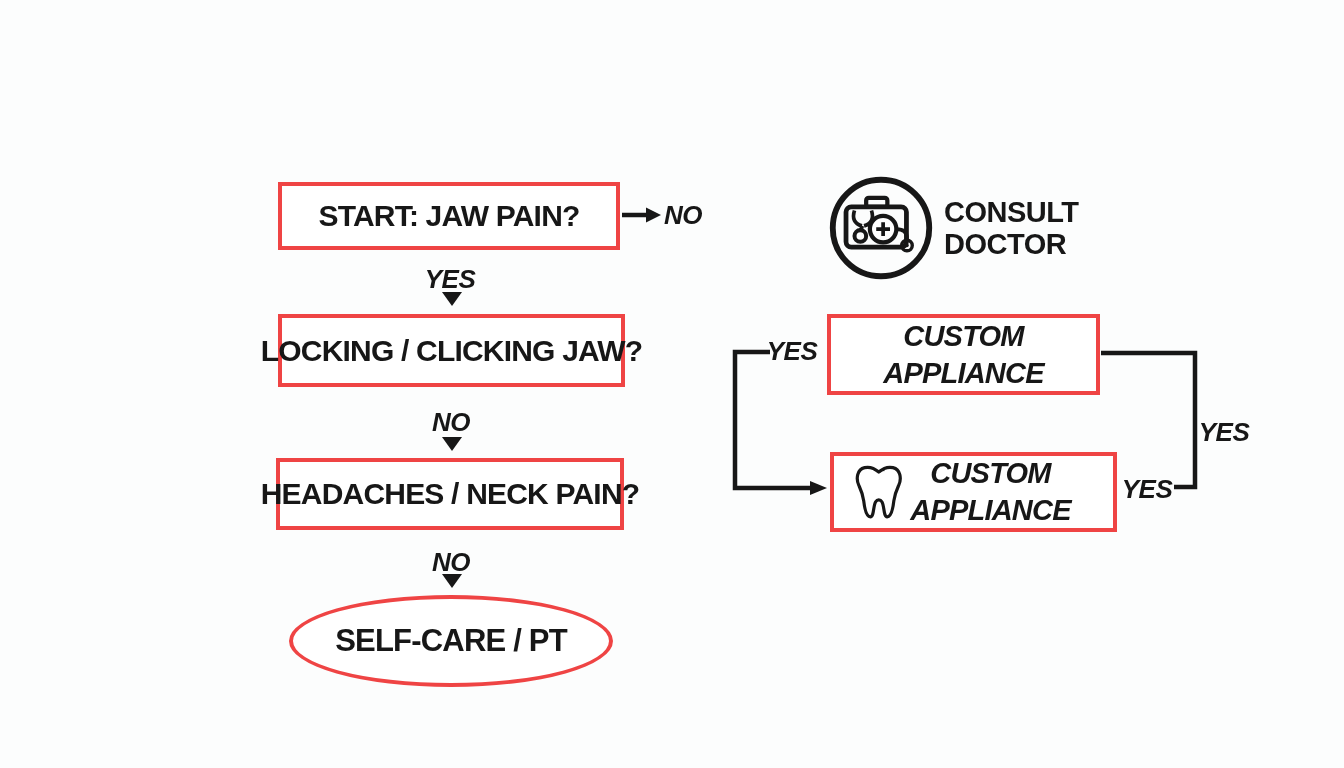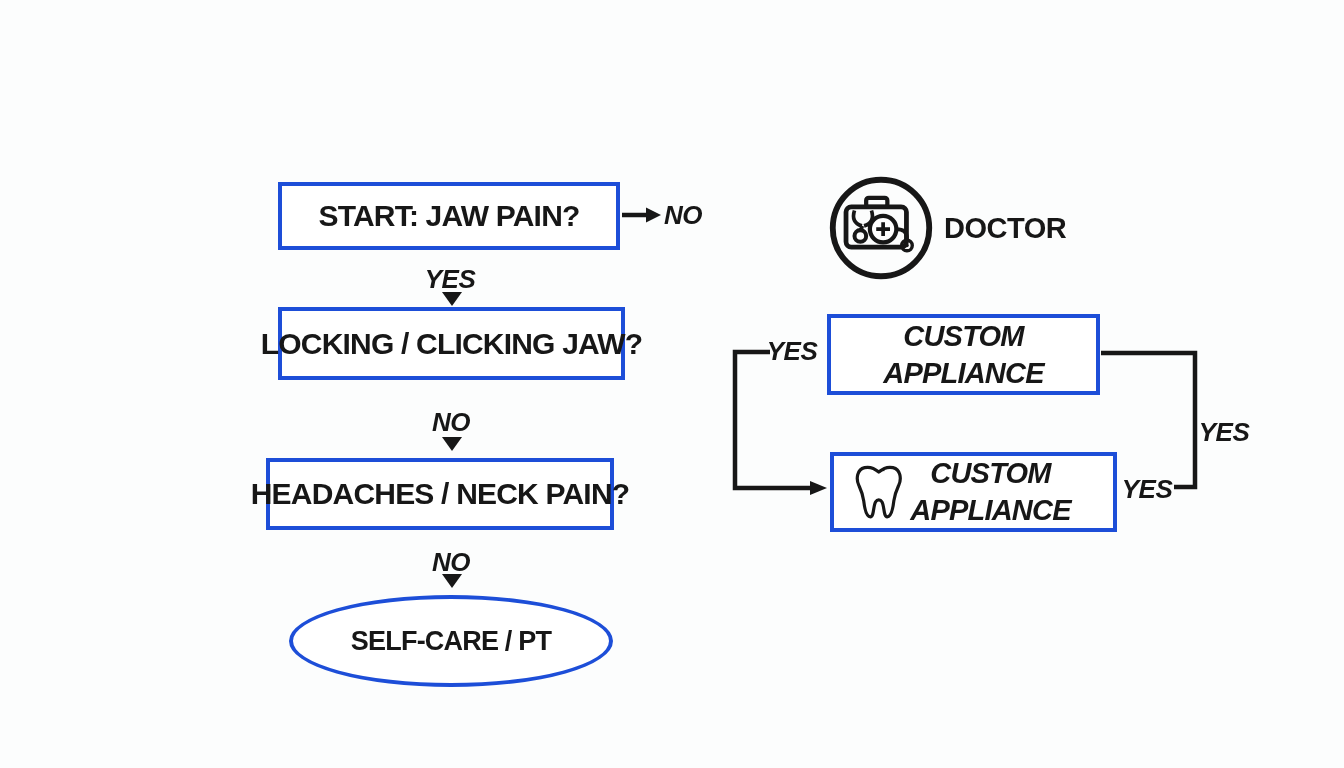--- a/index.html
+++ b/index.html
@@ -28,21 +28,21 @@
   }
   .connectors {
     position: absolute;
     left: 0; top: 0;
     width: 1344px; height: 768px;
     pointer-events: none;
   }
   .node {
     position: absolute;
     background: #ffffff;
-    border: 4px solid #1d4ed8;
+    border: 4px solid #ef4444;
     display: flex;
     align-items: center;
     justify-content: center;
     text-align: center;
   }
   .node-label {
     font-size: 30px;
     font-weight: bold;
     letter-spacing: -0.8px;
     color: #171717;
@@ -109,34 +109,34 @@
   </svg>
 
   <div class="node" style="left:278px; top:182px; width:342px; height:68px;">
     <span class="node-label">START: JAW PAIN?</span>
   </div>
 
   <div class="edge-label" style="left:683px; top:215px;">NO</div>
 
   <div class="edge-label" style="left:450px; top:279px;">YES</div>
 
-  <div class="node" style="left:278px; top:307px; width:347px; height:73px;">
+  <div class="node" style="left:278px; top:314px; width:347px; height:73px;">
     <span class="node-label">LOCKING / CLICKING JAW?</span>
   </div>
 
   <div class="edge-label" style="left:451px; top:422px;">NO</div>
 
-  <div class="node" style="left:266px; top:458px; width:348px; height:72px;">
+  <div class="node" style="left:276px; top:458px; width:348px; height:72px;">
     <span class="node-label">HEADACHES / NECK PAIN?</span>
   </div>
 
   <div class="edge-label" style="left:451px; top:562px;">NO</div>
 
   <div class="node ellipse-node" style="left:289px; top:595px; width:324px; height:92px;">
-    <span class="node-label" style="font-size:27px;text-align:right;">SELF-CARE / PT</span>
+    <span class="node-label" style="font-size:31px;text-align:right;">SELF-CARE / PT</span>
   </div>
 
   <div class="consult-group">
     <div class="consult-icon-wrap">
       <svg viewBox="0 0 100 100" width="106" height="106">
         <g stroke="#171717" fill="none">
           <circle cx="50" cy="50" r="45.5" stroke-width="5.5"></circle>
           <rect x="17" y="30" width="57" height="38" rx="5" stroke-width="4.5"></rect>
           <rect x="36" y="21.5" width="20" height="8.5" rx="2.5" stroke-width="4"></rect>
           <circle cx="52" cy="51" r="12.5" stroke-width="4" fill="#ffffff"></circle>
@@ -145,20 +145,21 @@
           <path d="M41 33.5 c2.5 7.5 0 12.5 -7 14.5" stroke-width="3.5"></path>
           <path d="M32.5 48 c-1 2 -1.5 3 -1.8 4.5" stroke-width="3.5"></path>
           <circle cx="30.5" cy="57.5" r="5.5" stroke-width="3.8"></circle>
           <path d="M64.5 51 c7 0 10 3.5 10 8.5 v2.5" stroke-width="3.5"></path>
           <circle cx="74.5" cy="66.5" r="5" stroke-width="3.2"></circle>
         </g>
         <circle cx="74.5" cy="66.5" r="1.7" fill="#171717"></circle>
       </svg>
     </div>
     <div class="consult-text">
+      <div>CONSULT</div>
       <div>DOCTOR</div>
     </div>
   </div>
 
   <div class="node" style="left:827px; top:314px; width:273px; height:81px;">
     <span class="node-label two-line">
       <span style="display:block;">CUSTOM</span>
       <span style="display:block;">APPLIANCE</span>
     </span>
   </div>

